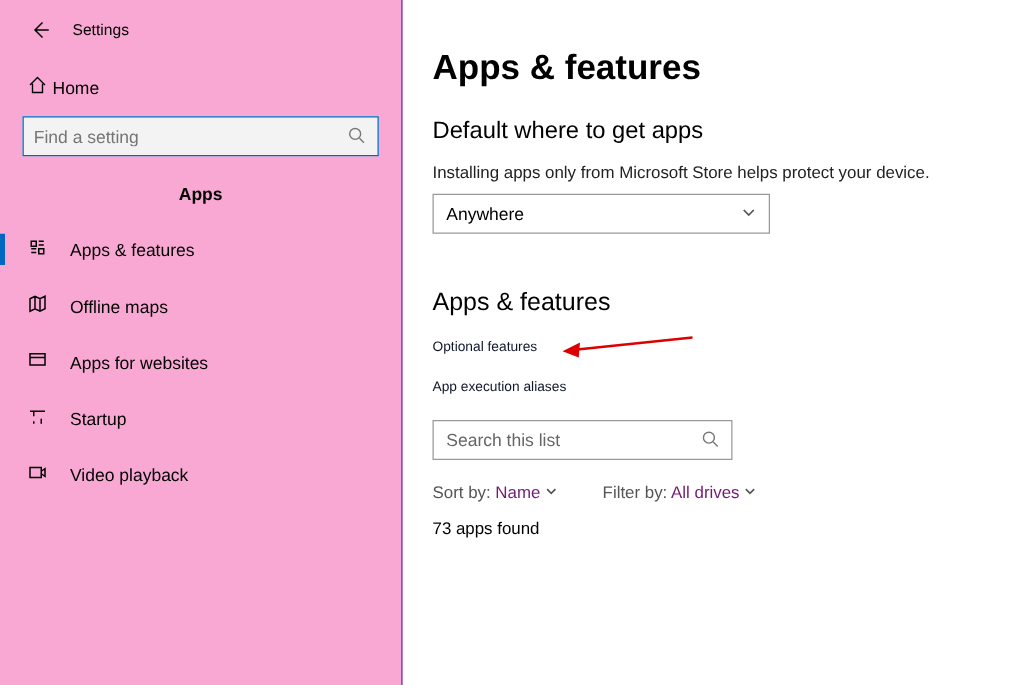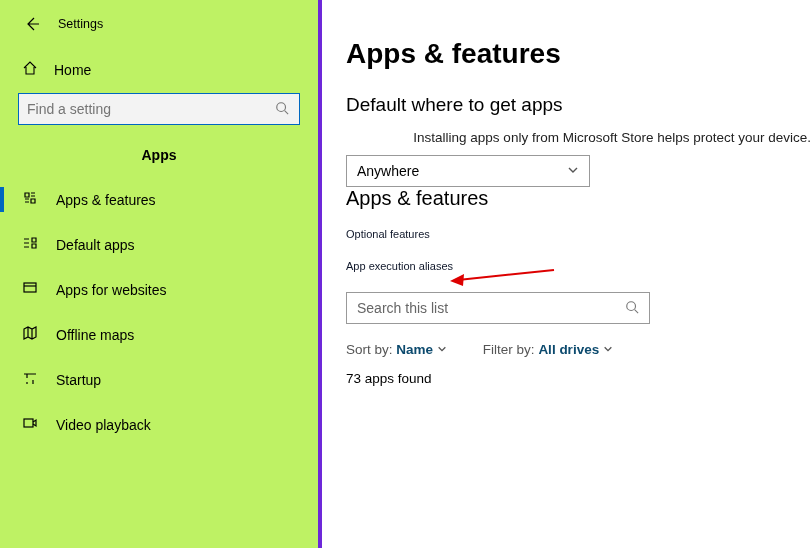--- a/index.html
+++ b/index.html
@@ -9,36 +9,36 @@
     color: #000;
     background: #fff;
     width: 811px;
     height: 548px;
     overflow: hidden;
     display: flex;
   }
   .sidebar {
     width: 322px;
     height: 100%;
-    background: #bef264;
-    border-right: 4px solid #6d28d9;
+    background: #f9a8d4;
+    border-right: 1px solid #6d28d9;
     padding-top: 10px;
   }
   .titlebar {
     display: flex;
     align-items: center;
     gap: 18px;
     padding: 6px 18px 18px 24px;
     font-size: 12.5px;
   }
   .back-icon svg { width: 16px; height: 16px; display:block; }
   .home-row {
     display: flex;
     align-items: center;
-    gap: 16px;
+    gap: 4px;
     padding: 10px 22px 14px 22px;
     font-size: 14px;
   }
   .home-row svg { width: 16px; height: 16px; }
   .search-wrap {
     margin: 0 18px 18px 18px;
     border: 1px solid #0067c0;
     display: flex;
     align-items: center;
     height: 32px;
@@ -76,49 +76,50 @@
     position: absolute;
     left: 0; top: 10px; bottom: 10px; width: 4px;
     background: #0067c0;
   }
   .main {
     flex: 1;
     padding: 38px 0 0 24px;
   }
   h1 { font-size: 28px; font-weight: 600; margin-bottom: 24px; }
   h2.sub1 { font-size: 19px; font-weight: 400; margin-bottom: 14px; }
-  .helper { font-size: 13.5px; margin-bottom: 10px; color:#222;text-align:right; }
+  .helper { font-size: 13.5px; margin-bottom: 10px; color:#222; }
   .dropdown {
     border: 1px solid #999;
     height: 32px;
-    width: 244px;
+    width: 270px;
     display: flex;
     align-items: center;
     justify-content: space-between;
     padding: 0 10px;
     font-size: 14px;
+    margin-bottom: 44px;
   }
   .chev { font-size: 11px; color:#555; }
   h2.sub2 { font-size: 20px; font-weight: 400; margin-bottom: 18px; }
   .link { color: #0f172a; font-size: 11px; margin-bottom: 20px; display:block; }
   .desc { font-size: 13.5px; line-height: 1.4; margin-bottom: 12px; max-width: 420px; }
   .list-search {
     border: 1px solid #999;
     height: 32px;
-    width: 304px;
+    width: 240px;
     display: flex;
     align-items: center;
     justify-content: space-between;
     padding: 0 10px;
     font-size: 14px;
     color:#666;
     margin-bottom: 18px;
   }
   .sortrow { font-size: 13.5px; color:#555; display:flex; gap:36px; margin-bottom:14px; }
-  .sortrow .val { color:#0c4a6e;font-weight:bold; }
+  .sortrow .val { color:#701a75; }
   .count { font-size: 13.5px; }
   .arrow-annot {
     position: absolute;
     pointer-events:none;
   }
 </style>
 </head>
 <body>
 
 <div class="sidebar">
@@ -156,41 +157,33 @@
     <span>
       <svg viewBox="0 0 16 16" stroke="#000" stroke-width="1.2" fill="none">
           <path d="M3 3h4v4H3zM3 9h4M3 12h4M9 3h4M9 6h4M9 9h4v4H9z"></path>
         </svg>
     </span>
     <span>Apps &amp; features</span>
   </div>
   <div class="nav-item">
     <span>
       <svg viewBox="0 0 16 16" stroke="#000" stroke-width="1.2" fill="none">
-          <path d="M2 4h5M2 8h5M2 12h5M10 3h4v4h-4zM10 9h4v4h-4z"></path>
-        </svg>
-    </span>
-    <span>Default apps</span>
+          <path d="M2 4l4-2 4 2 4-2v10l-4 2-4-2-4 2zM6 2v10M10 4v10"></path>
+        </svg>
+    </span>
+    <span>Offline maps</span>
   </div>
   <div class="nav-item">
     <span>
       <svg viewBox="0 0 16 16" stroke="#000" stroke-width="1.2" fill="none">
           <rect x="2" y="3" width="12" height="9"></rect>
           <path d="M2 6h12"></path>
         </svg>
     </span>
     <span>Apps for websites</span>
-  </div>
-  <div class="nav-item">
-    <span>
-      <svg viewBox="0 0 16 16" stroke="#000" stroke-width="1.2" fill="none">
-          <path d="M2 4l4-2 4 2 4-2v10l-4 2-4-2-4 2zM6 2v10M10 4v10"></path>
-        </svg>
-    </span>
-    <span>Offline maps</span>
   </div>
   <div class="nav-item">
     <span>
       <svg viewBox="0 0 16 16" stroke="#000" stroke-width="1.2" fill="none">
           <path d="M2 4h12M5 4v4M5 12v2M11 10v4"></path>
         </svg>
     </span>
     <span>Startup</span>
   </div>
   <div class="nav-item">

